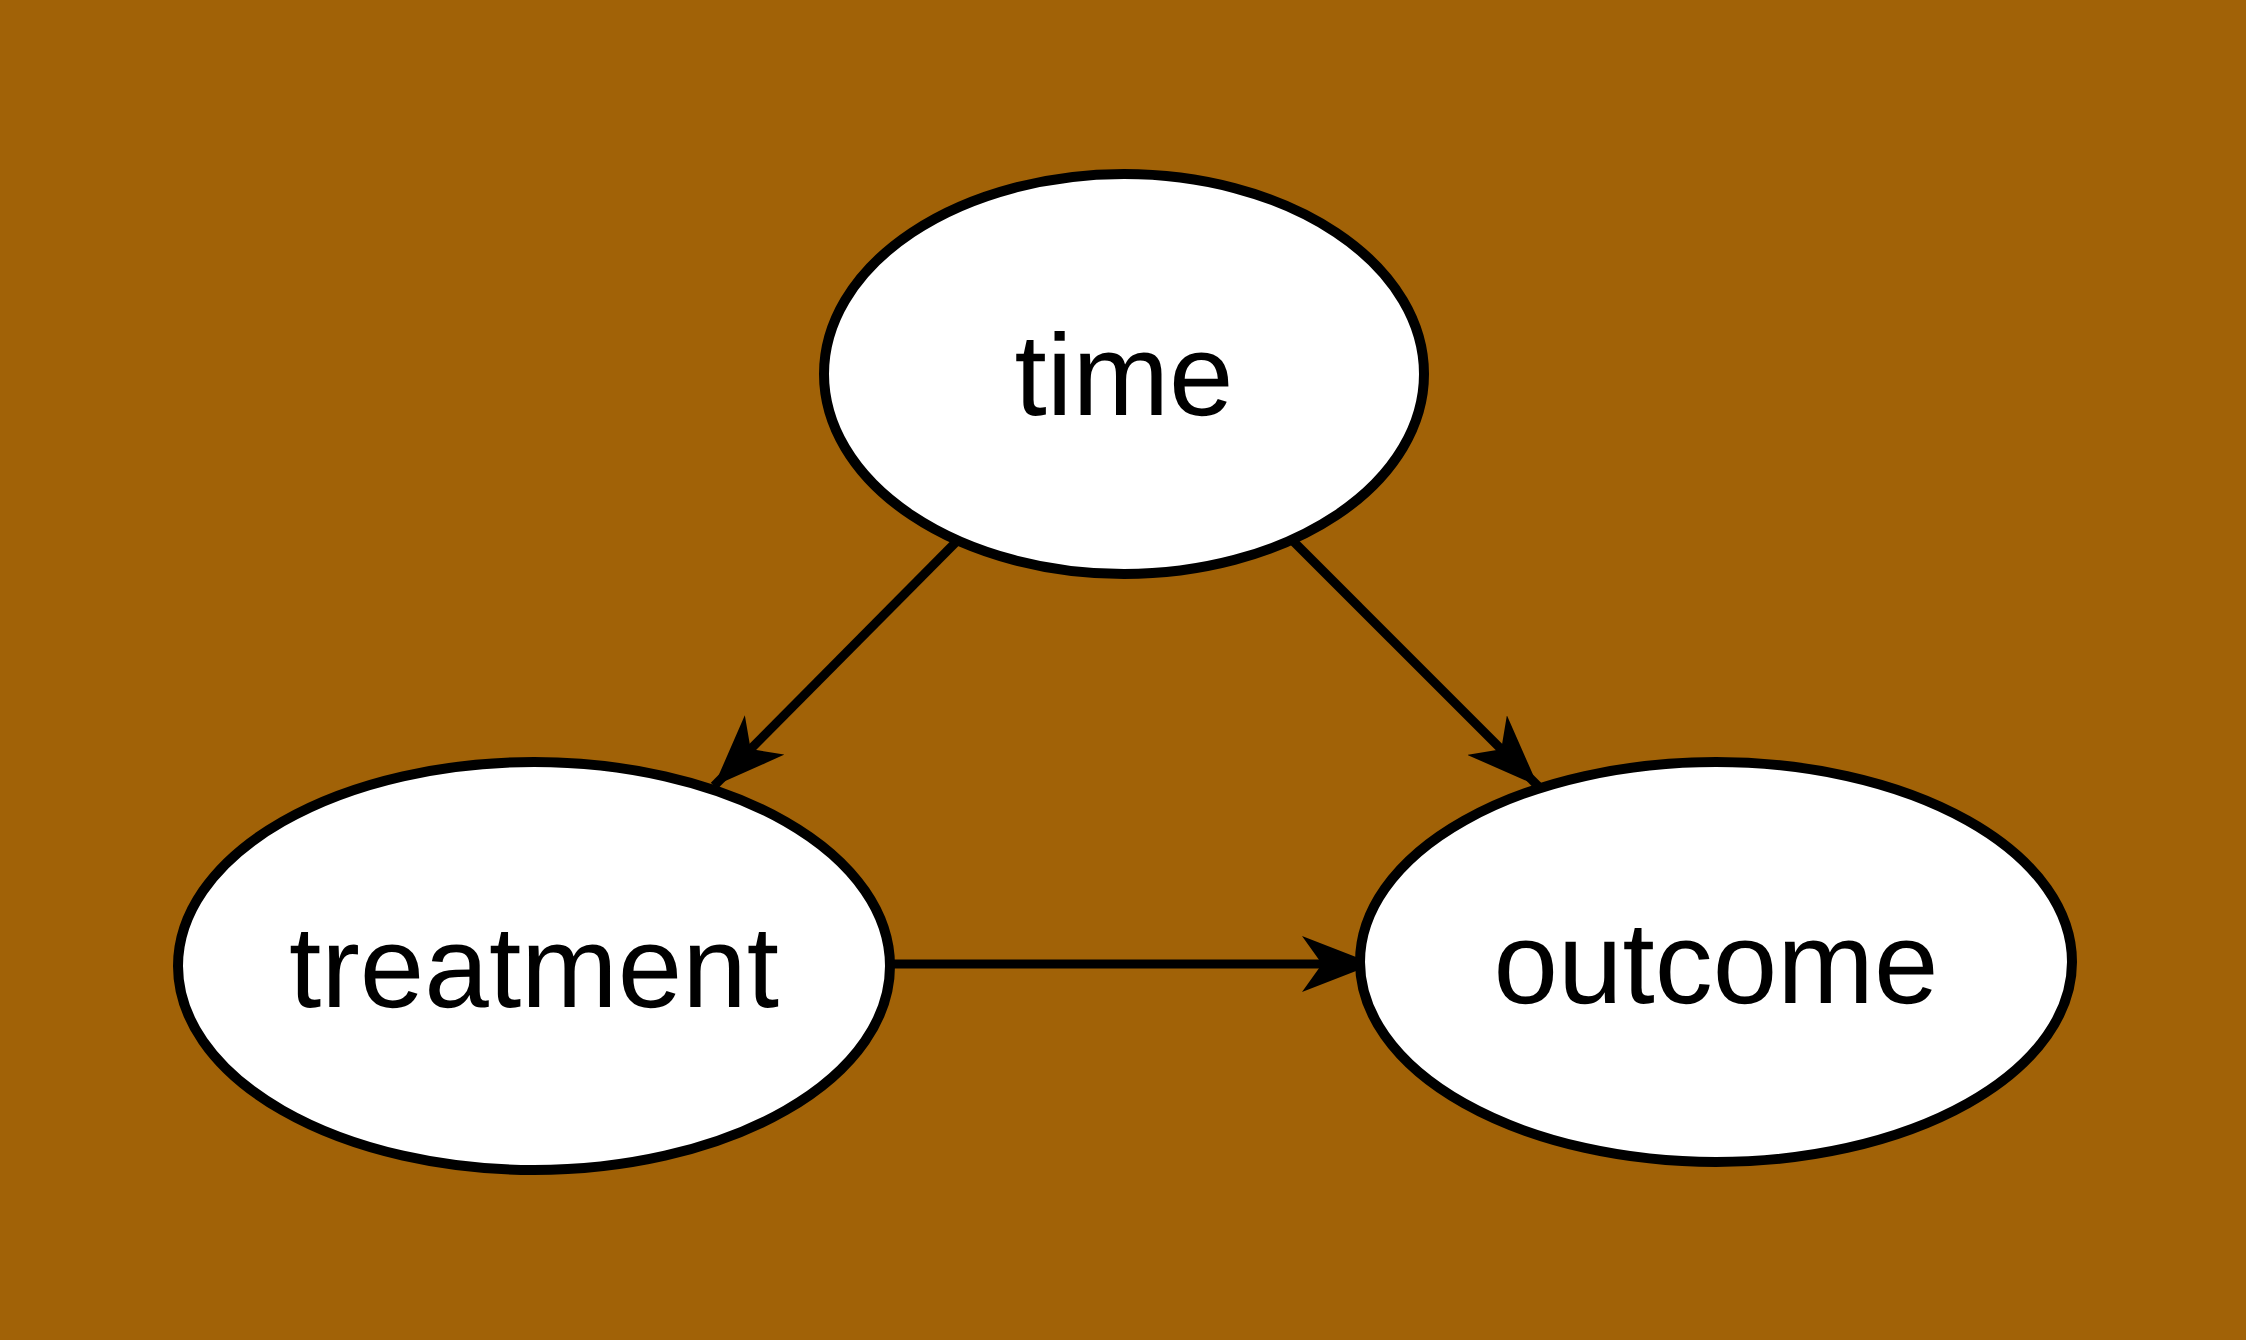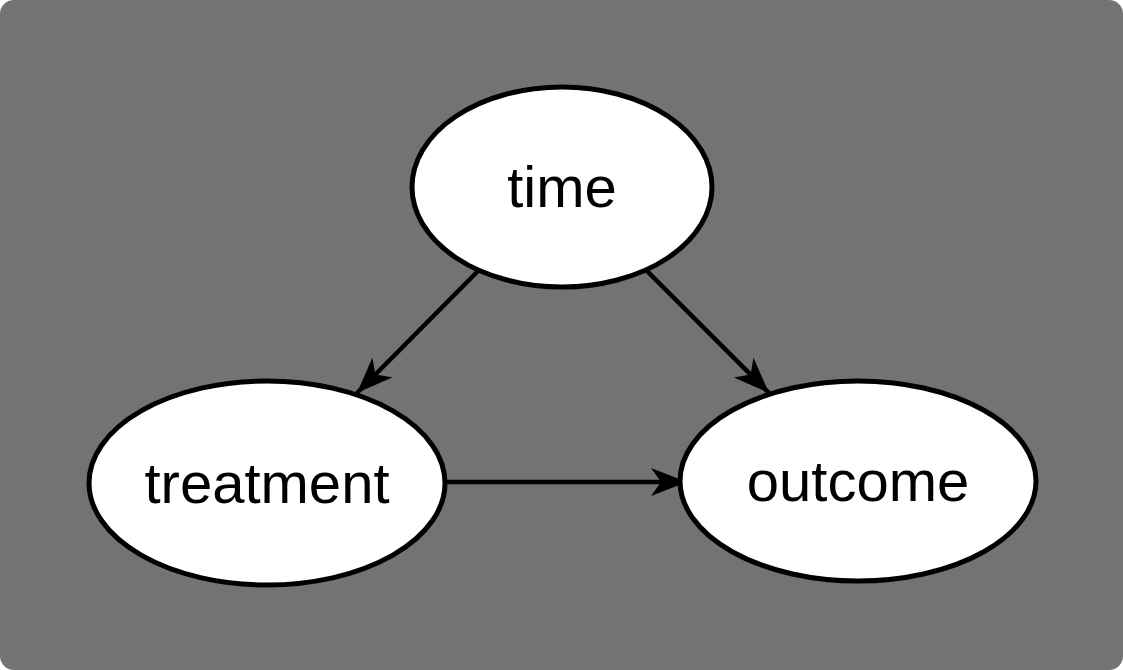--- a/index.html
+++ b/index.html
@@ -4,24 +4,23 @@
 <style>
   html, body {
     margin: 0;
     padding: 0;
     background: #ffffff;
   }
   .canvas {
     position: relative;
     width: 1123px;
     height: 670px;
-    background: #737373;
+    background: #a16207;
     overflow: hidden;
     font-family: "Liberation Sans", "DejaVu Sans", sans-serif;
-    border-radius: 14px;
   }
   svg {
     display: block;
   }
   .node-ellipse {
     fill: #ffffff;
     stroke: #000000;
     stroke-width: 5;
   }
   .edge-line {

